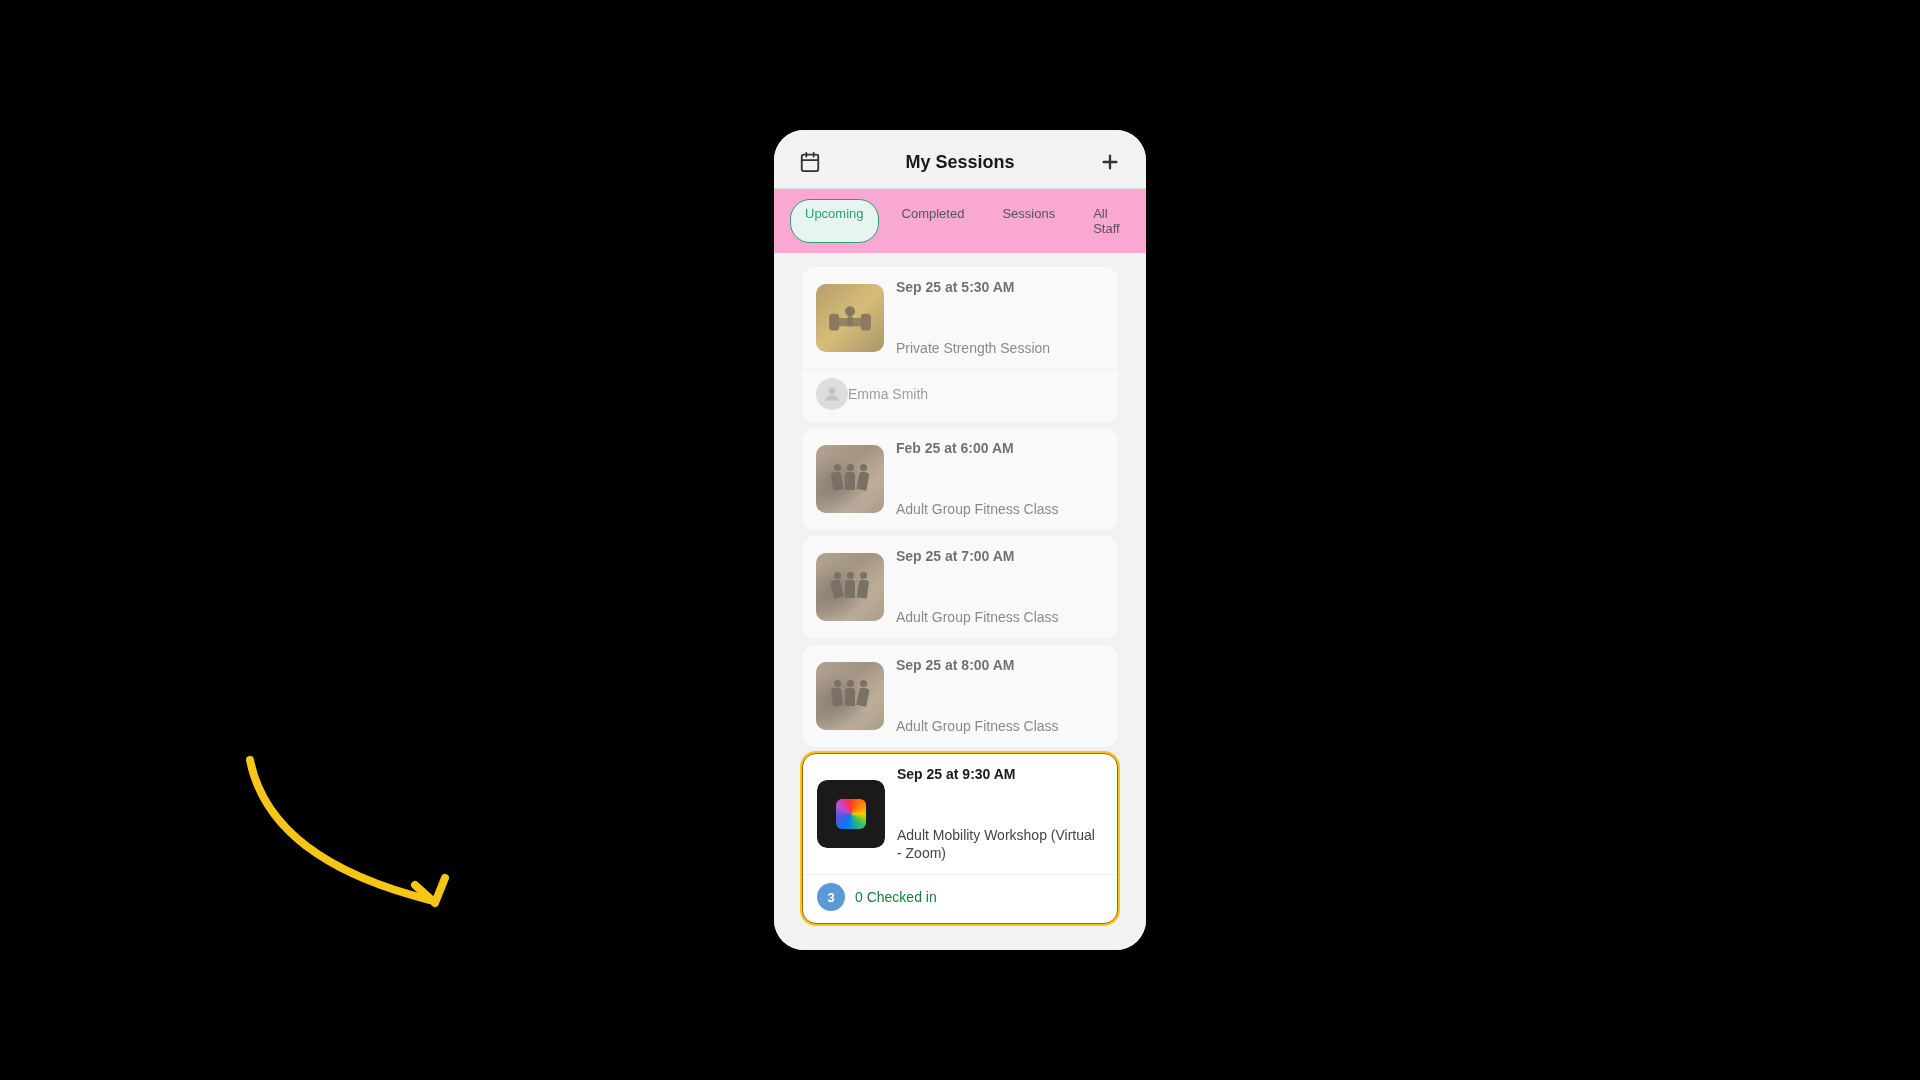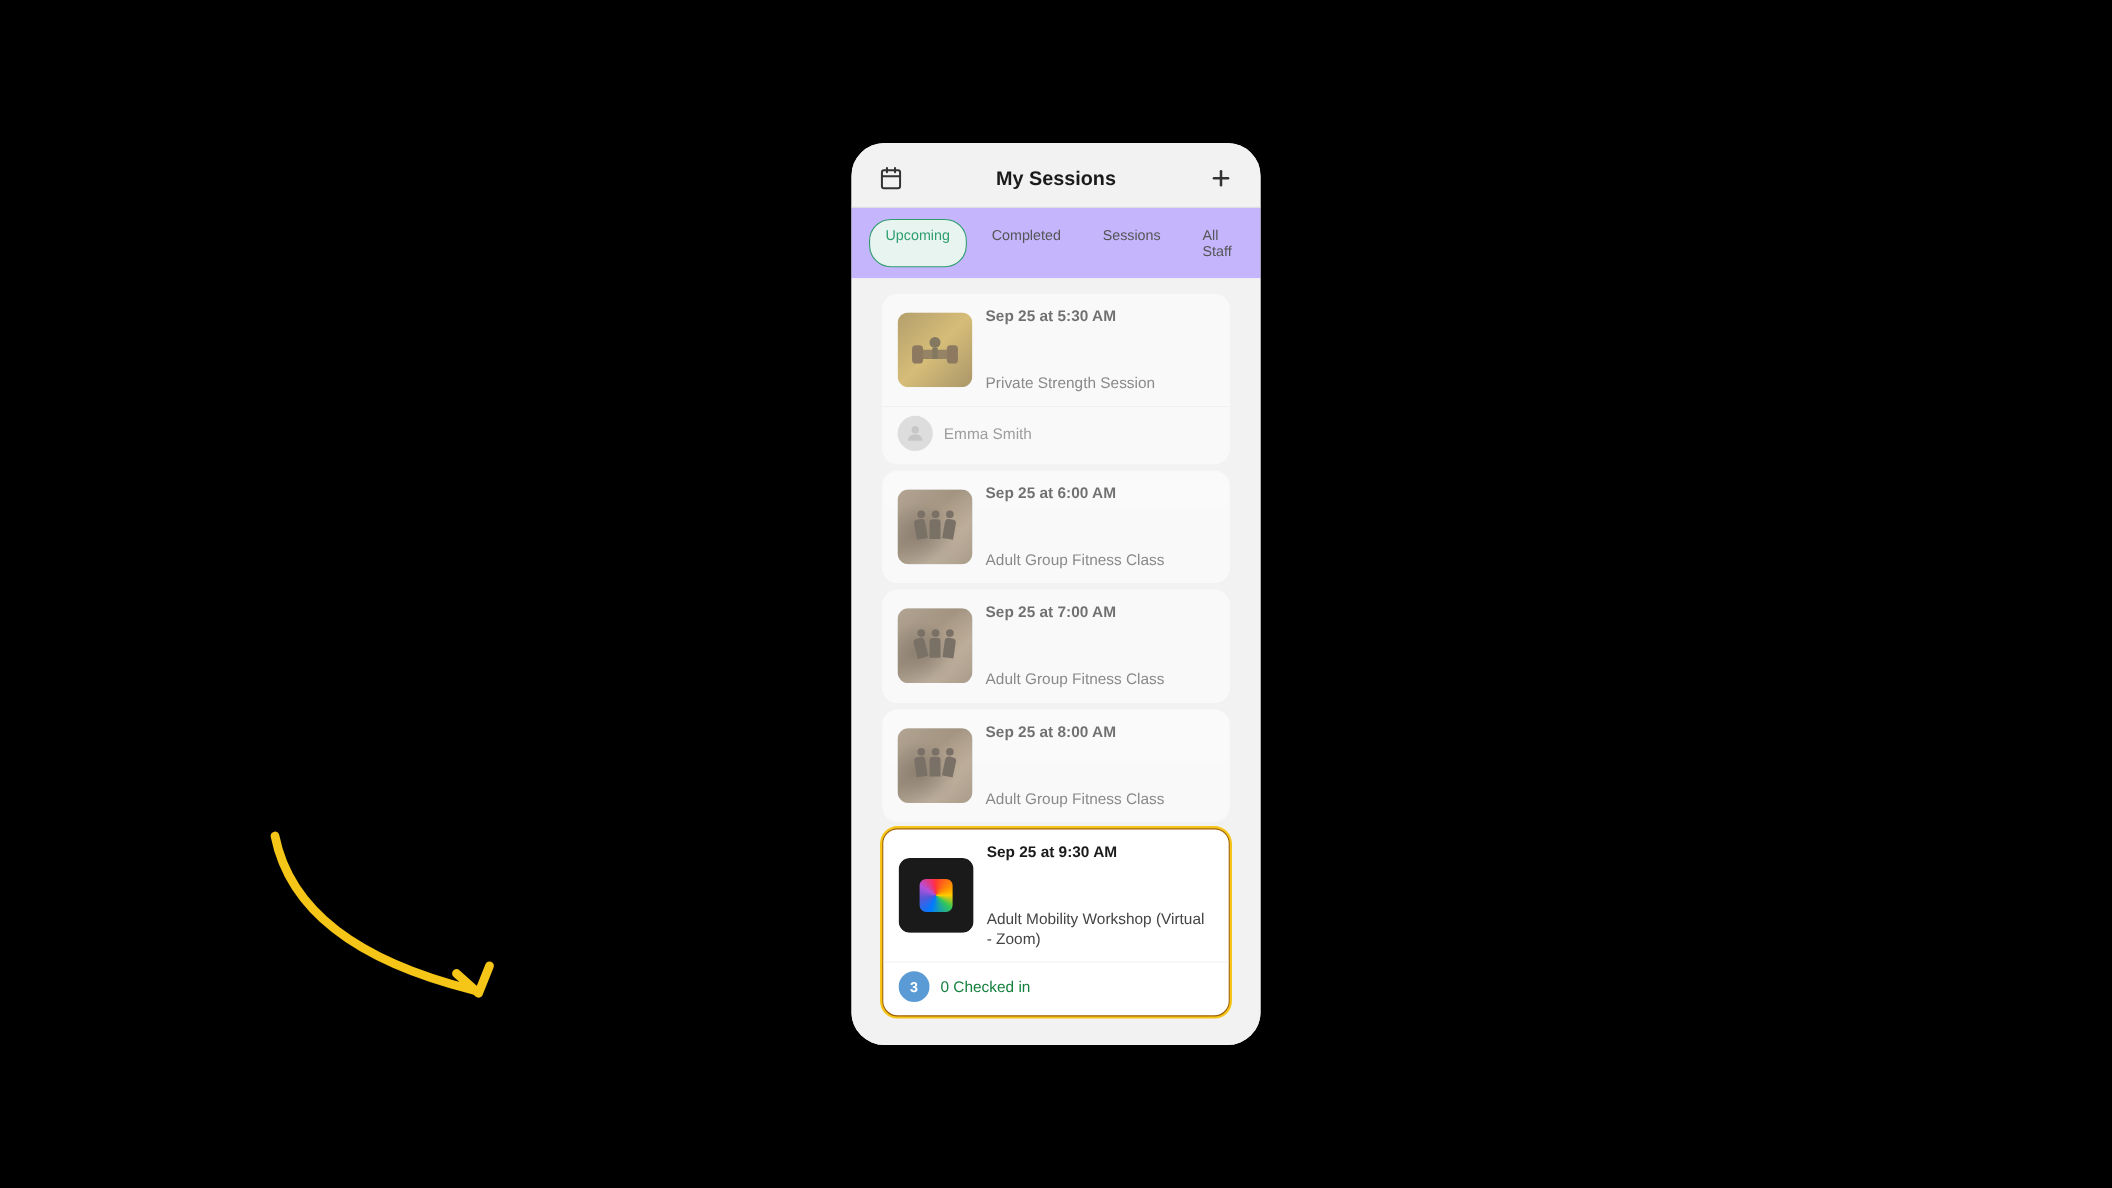--- a/index.html
+++ b/index.html
@@ -54,21 +54,21 @@
       cursor: pointer;
       color: #333;
       font-size: 18px;
     }
 
     
     .filter-tabs {
       display: flex;
       gap: 8px;
       padding: 10px 16px;
-      background: #c4b5fd;
+      background: #f9a8d4;
     }
 
     .filter-tab {
       padding: 6px 14px;
       border-radius: 20px;
       font-size: 13px;
       font-weight: 500;
       cursor: pointer;
       border: 1.5px solid transparent;
       color: #555;
@@ -229,21 +229,21 @@
       font-size: 14px;
       color: #444;
       line-height: 1.3;
       margin-top: 44px;
     }
 
     
     .session-attendee {
       display: flex;
       align-items: center;
-      gap: 10px;
+      gap: 0;
       padding: 8px 14px 12px;
       border-top: 1px solid #f0f0f0;
     }
 
     .attendee-avatar {
       width: 32px;
       height: 32px;
       border-radius: 50%;
       background: #d0d0d0;
       display: flex;
@@ -379,21 +379,21 @@
                   <div class="figure-body"></div>
                 </div>
               <div class="figure">
                   <div class="figure-head"></div>
                   <div class="figure-body" style="transform:rotate(10deg)"></div>
                 </div>
             </div>
           </div>
         </div>
         <div class="session-info">
-          <div class="session-time">Sep 25 at 6:00 AM</div>
+          <div class="session-time">Feb 25 at 6:00 AM</div>
           <div class="session-name">Adult Group Fitness Class</div>
         </div>
       </div>
     </div>
 
     <div class="session-card">
       <div class="session-main">
         <div class="session-thumbnail">
           <div class="thumb-group-fitness">
             <div class="figures">

